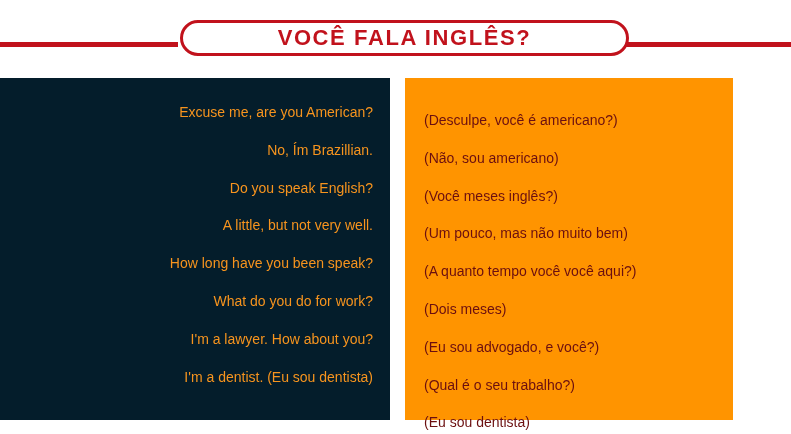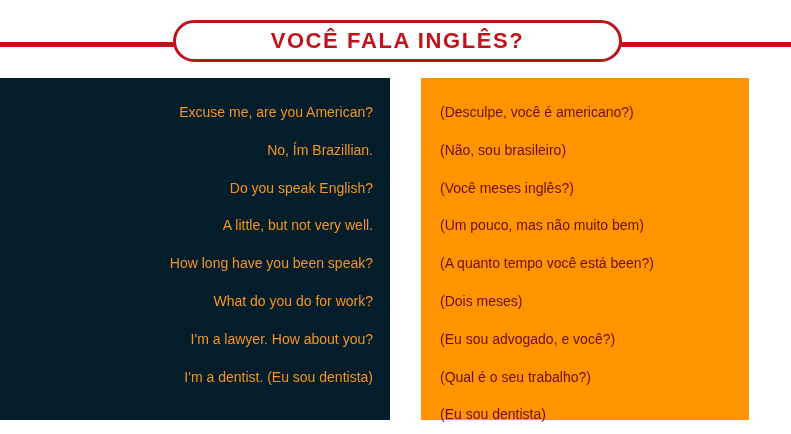--- a/index.html
+++ b/index.html
@@ -35,24 +35,24 @@
     position: absolute;
     top: 42px;
     height: 5px;
     background: #C1121C;
   }
   .rule-left  { left: 0px;   width: 178px; }
   .rule-right { left: 616px; width: 175px; }
 
   .title-pill {
     position: absolute;
-    left: 173px;
+    left: 180px;
     top: 20px;
     width: 449px;
-    height: 42px;
+    height: 36px;
     box-sizing: border-box;
     border: 3px solid #C1121C;
     border-radius: 26px;
     background: #ffffff;
     display: flex;
     align-items: center;
     justify-content: center;
   }
 
   .title-text {
@@ -83,24 +83,24 @@
 
   .panel-english {
     left: 0px;
     width: 390px;
     background: #041D2B;
     padding: 16px 17px 0 10px;
     text-align: right;
   }
 
   .panel-portuguese {
-    left: 421px;
+    left: 405px;
     width: 328px;
     background: #FF9400;
-    padding: 16px 10px 0 19px;
+    padding: 24px 10px 0 19px;
     text-align: left;
   }
 
   .line {
     font-size: 14px;
     line-height: 37.8px;
     white-space: nowrap;
     font-family: Liberation Sans, sans-serif;
   }
 
@@ -133,24 +133,24 @@
       <div class="line">Do you speak English?</div>
       <div class="line">A little, but not very well.</div>
       <div class="line">How long have you been speak?</div>
       <div class="line">What do you do for work?</div>
       <div class="line">I'm a lawyer. How about you?</div>
       <div class="line">I'm a dentist. (Eu sou dentista)</div>
     </div>
 
     <div class="panel panel-portuguese">
       <div class="line">(Desculpe, você é americano?)</div>
-      <div class="line">(Não, sou brasileiro)</div>
+      <div class="line">(Não, sou americano)</div>
       <div class="line">(Você meses inglês?)</div>
       <div class="line">(Um pouco, mas não muito bem)</div>
-      <div class="line">(A quanto tempo você está been?)</div>
+      <div class="line">(A quanto tempo você você aqui?)</div>
       <div class="line">(Dois meses)</div>
       <div class="line">(Eu sou advogado, e você?)</div>
       <div class="line">(Qual é o seu trabalho?)</div>
       <div class="line">(Eu sou dentista)</div>
     </div>
 
   </div>
 
 </div>
 

